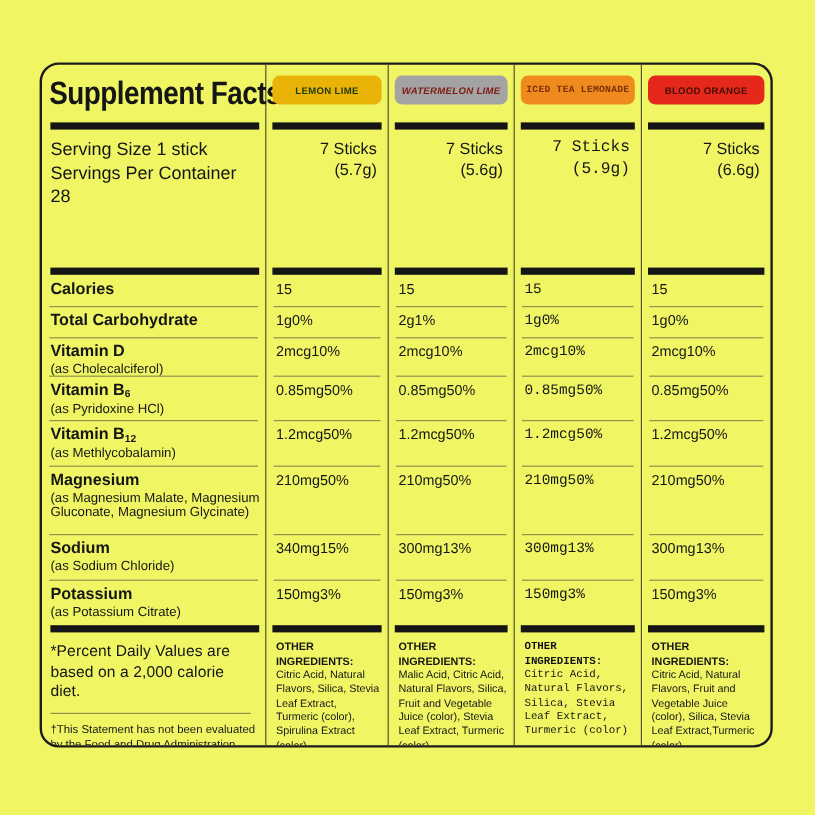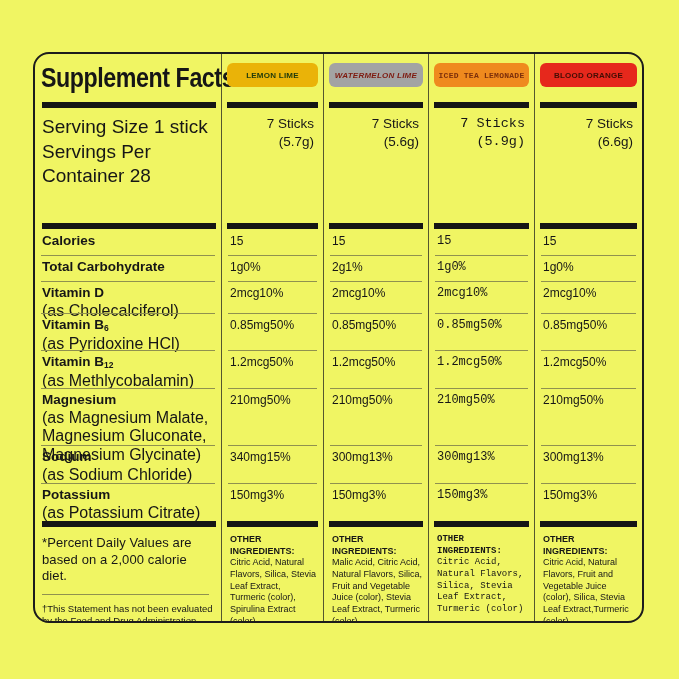--- a/index.html
+++ b/index.html
@@ -30,41 +30,41 @@
   .b-serv{height:108px;}
   .b-bar2{height:6px;display:flex;align-items:flex-start;}
   .b-bar3{height:6px;display:flex;align-items:flex-start;margin-top:0;}
   .b-foot{flex:1;overflow:hidden;}
 
   .title{
     font-size:27px;font-weight:700;letter-spacing:-0.5px;
     transform:scaleX(0.86);transform-origin:left center;
     padding:9px 0 0 7px;white-space:nowrap;
   }
-  .serving{font-size:19px;line-height:1.3;padding:6px 6px 0 7px;}
+  .serving{font-size:15px;line-height:1.3;padding:6px 6px 0 7px;}
   .sticks{font-size:13.5px;line-height:1.3;text-align:right;padding:6px 9px 0 0;}
 
   .pill{
     margin:9px 5px 0 5px;height:24px;border-radius:6px;
     display:flex;align-items:center;justify-content:center;
   }
   .pill span{font-size:8px;font-weight:700;letter-spacing:0.25px;white-space:nowrap;}
   .pill-0{background:#eab308;}.pill-0 span{color:#1e3a0b;}
   .pill-1{background:#a3a3a3;font-style:italic;}.pill-1 span{color:#7e1a10;}
   .pill-2{background:#ef8a1e;}.pill-2 span{color:#7c2f0b;}
   .pill-3{background:#e6281c;}.pill-3 span{color:#420d04;}
 
   
   .r1{height:26px;}.r2{height:26px;}.r3{height:32px;}.r4{height:37px;}
   .r5{height:38px;}.r6{height:57px;}.r7{height:38px;}.r8{height:38px;}
   .cell{box-sizing:border-box;position:relative;}
   .hr::before{content:'';position:absolute;top:0;left:6px;right:6px;border-top:1px solid #90914f;}
   .lrow{padding:4px 4px 0 7px;}
   .rl{display:block;font-size:13.5px;font-weight:700;line-height:1.15;}
-  .rs{display:block;font-size:16px;line-height:1.18;margin-top:1px;}
+  .rs{display:block;font-size:11px;line-height:1.18;margin-top:1px;}
   .subsc{font-size:8.5px;font-weight:700;vertical-align:-2px;}
   .vrow{display:flex;justify-content:flex-start;align-items:flex-start;
         padding:5px 8px 0 8px;font-size:12px;}
 
   
   .fn{padding:8px 8px 0 7px;}
   .fn1{font-size:13px;line-height:1.28;letter-spacing:0.1px;}
   .fn-div{border-top:1px solid #90914f;margin:9px 4px 8px 0;}
   .fn2{font-size:9.5px;line-height:1.3;}
   .oi{padding:7px 5px 0 8px;}

